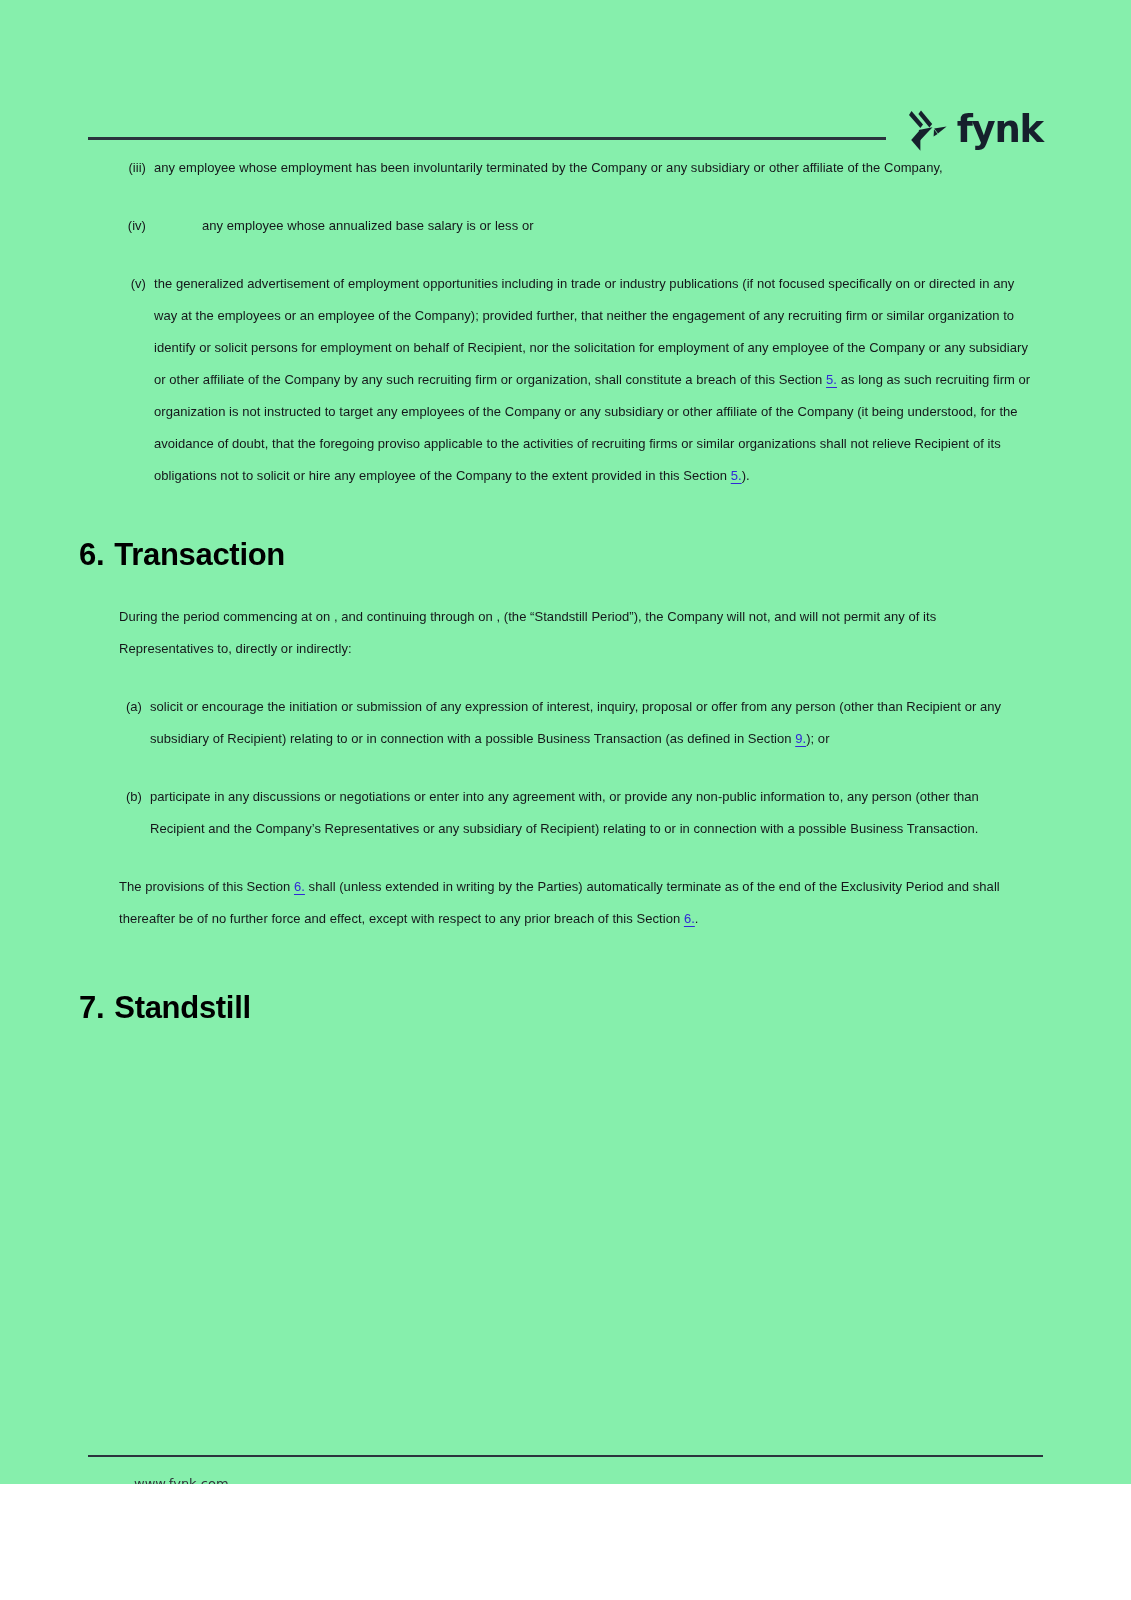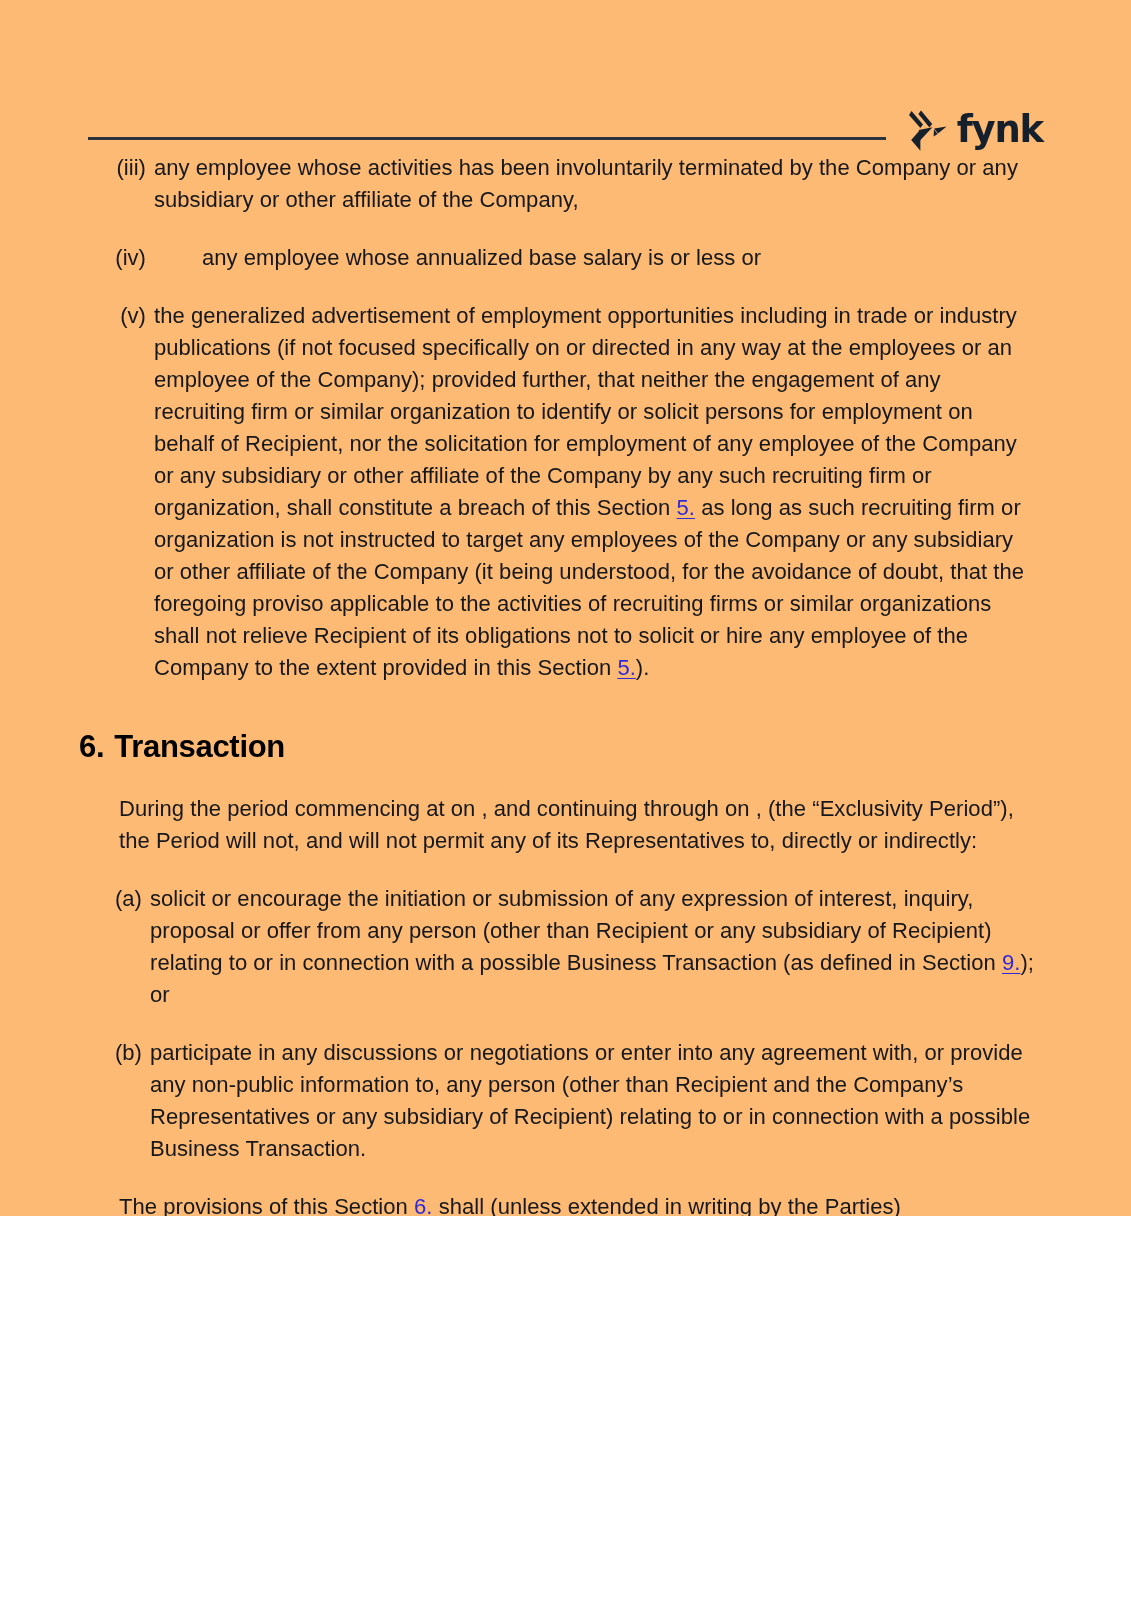--- a/index.html
+++ b/index.html
@@ -10,22 +10,22 @@
   }
   body {
     font-family: "Liberation Sans", sans-serif;
     color: #111111;
     -webkit-font-smoothing: antialiased;
   }
 
   .page {
     position: relative;
     width: 1131px;
-    height: 1216px;
-    background: #fdba74;
+    height: 1484px;
+    background: #86efac;
     overflow: hidden;
   }
 
   
   .page-header {
     position: absolute;
     top: 104px;
     left: 88px;
     right: 88px;
     height: 48px;
@@ -66,21 +66,21 @@
   .content {
     position: absolute;
     top: 152px;
     left: 88px;
     width: 946px;
   }
 
   p, li, h2 { margin: 0; }
 
   .body-text {
-    font-size: 22px;
+    font-size: 13px;
     line-height: 32px;
     color: #15171a;
     letter-spacing: 0.05px;
   }
 
   
   .list-item {
     display: flex;
     align-items: flex-start;
     margin: 0 0 26px 0;
@@ -171,40 +171,40 @@
       </svg>
       <span class="brand-word">fynk</span>
     </div>
   </div>
 
   <div class="content">
 
     <div class="roman-list">
       <div class="list-item body-text">
         <span class="marker">(iii)</span>
-        <span class="item-body">any employee whose activities has been involuntarily terminated by the Company or any subsidiary or other affiliate of the Company,</span>
+        <span class="item-body">any employee whose employment has been involuntarily terminated by the Company or any subsidiary or other affiliate of the Company,</span>
       </div>
 
       <div class="list-item body-text" style="margin-bottom:26px;gap:48px;">
         <span class="marker">(iv)</span>
         <span class="item-body">any employee whose annualized base salary is or less or</span>
       </div>
 
       <div class="list-item body-text" style="margin-bottom:0;">
         <span class="marker">(v)</span>
         <span class="item-body"><span>the generalized advertisement of employment opportunities including in trade or industry publications (if not focused specifically on or directed in any way at the employees or an employee of the Company); provided further, that neither the engagement of any recruiting firm or similar organization to identify or solicit persons for employment on behalf of Recipient, nor the solicitation for employment of any employee of the Company or any subsidiary or other affiliate of the Company by any such recruiting firm or organization, shall constitute a breach of this Section </span><a class="sec-ref" href="#">5.</a><span> as long as such recruiting firm or organization is not instructed to target any employees of the Company or any subsidiary or other affiliate of the Company (it being understood, for the avoidance of doubt, that the foregoing proviso applicable to the activities of recruiting firms or similar organizations shall not relieve Recipient of its obligations not to solicit or hire any employee of the Company to the extent provided in this Section </span><a class="sec-ref" href="#">5.</a><span>).</span></span>
       </div>
     </div>
 
     <h2 class="section-heading heading-6">
       <span>6.</span>
       <span>Transaction</span>
     </h2>
 
-    <p class="body-text para">During the period commencing at on , and continuing through on , (the “Exclusivity Period”), the Period will not, and will not permit any of its Representatives to, directly or indirectly:</p>
+    <p class="body-text para">During the period commencing at on , and continuing through on , (the “Standstill Period”), the Company will not, and will not permit any of its Representatives to, directly or indirectly:</p>
 
     <div class="alpha-list">
       <div class="list-item body-text">
         <span class="marker">(a)</span>
         <span class="item-body"><span>solicit or encourage the initiation or submission of any expression of interest, inquiry, proposal or offer from any person (other than Recipient or any subsidiary of Recipient) relating to or in connection with a possible Business Transaction (as defined in Section </span><a class="sec-ref" href="#">9.</a><span>); or</span></span>
       </div>
       <div class="list-item body-text">
         <span class="marker">(b)</span>
         <span class="item-body"><span>participate in any discussions or negotiations or enter into any agreement with, or provide any non-public information to, any person (other than Recipient and the Company’s Representatives or any subsidiary of Recipient) relating to or in connection with a possible Business Transaction.</span></span>
       </div>

